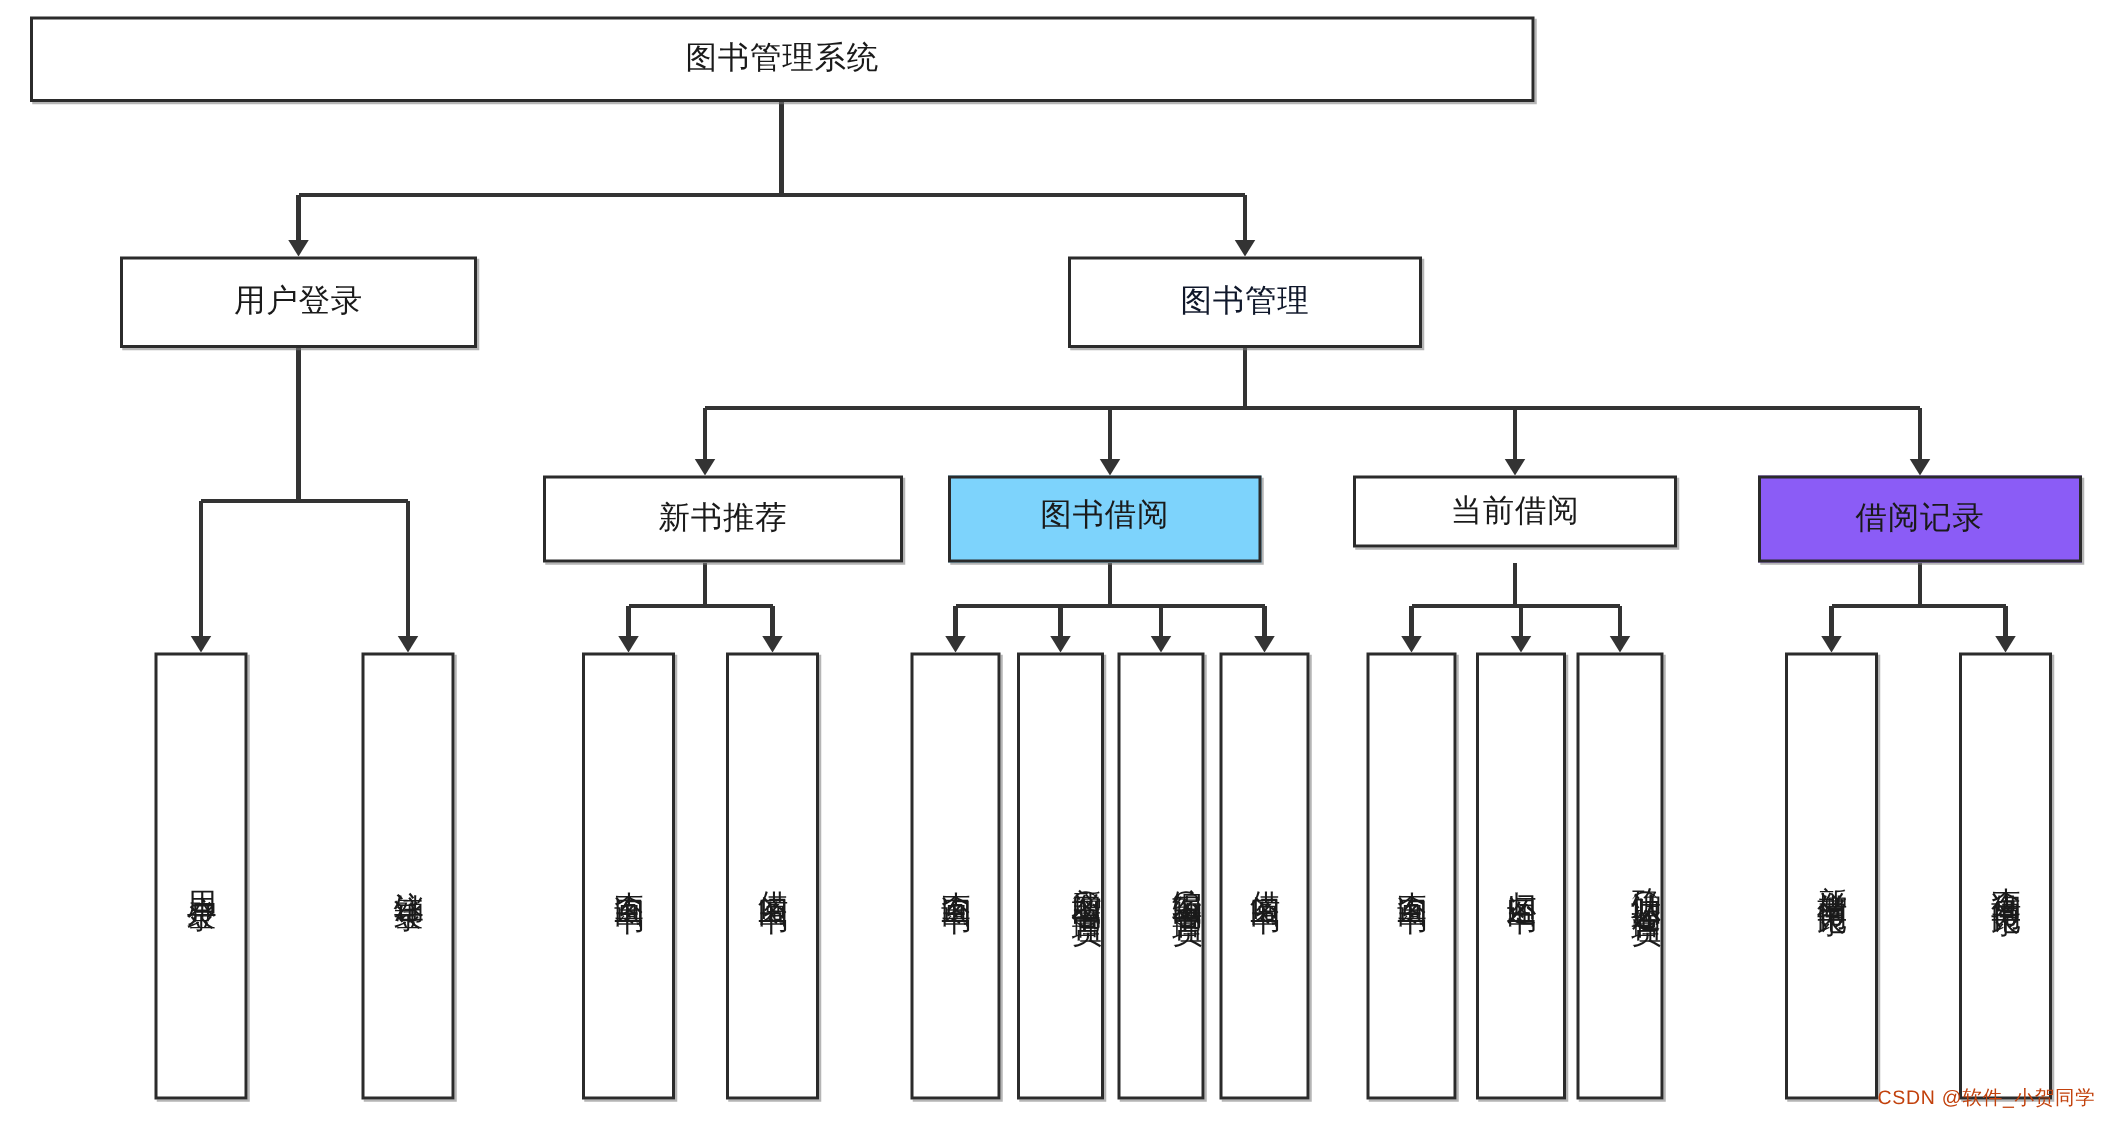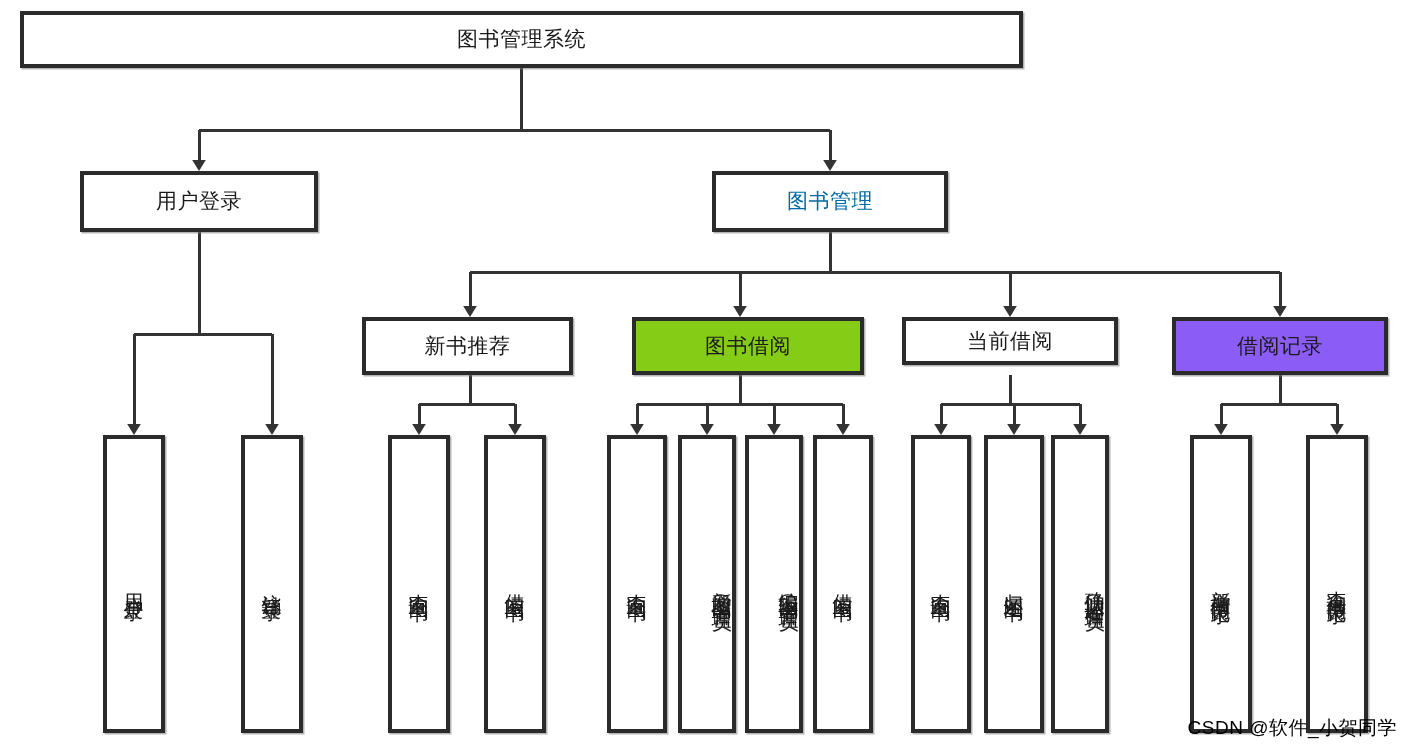--- a/index.html
+++ b/index.html
@@ -17,21 +17,21 @@
   #diagram-root {
     position: relative;
     width: 1405px;
     height: 747px;
     background: #ffffff;
   }
   .node-box {
     position: absolute;
     box-sizing: border-box;
     background: #ffffff;
-    border: 4px solid #22c55e;
+    border: 2px solid #22c55e;
     box-shadow: 1.5px 1.5px 0 rgba(120,120,120,0.55);
   }
   .node-label-h {
     width: 100%;
     height: 100%;
     display: flex;
     align-items: center;
     justify-content: center;
     font-size: 21px;
     color: #1a1a1a;
@@ -64,22 +64,22 @@
     left: 0;
     top: 0;
     width: 1405px;
     height: 747px;
     pointer-events: none;
   }
   .watermark {
     position: absolute;
     right: 8px;
     bottom: 6px;
-    font-size: 19px;
-    color: #000000;
+    font-size: 13px;
+    color: #c2410c;
     white-space: nowrap;
     letter-spacing: 0.5px;
   }
 </style>
 </head>
 <body>
 
 <div id="diagram-root">
 
   <svg id="connector-layer" viewBox="0 0 1405 747" width="1405" height="747" xmlns="http://www.w3.org/2000/svg">
@@ -138,26 +138,26 @@
     </svg>
 
   <div id="node-layer">
       <div class="node-box" style="left: 20px; top: 11px; width: 1003px; height: 57px; border-color: rgb(43, 43, 43); background: rgb(255, 255, 255);">
         <div class="node-label-h" style="color: rgb(26, 26, 26);">图书管理系统</div>
       </div>
       <div class="node-box" style="left: 80px; top: 171px; width: 238px; height: 61px; border-color: rgb(43, 43, 43); background: rgb(255, 255, 255);">
         <div class="node-label-h" style="color: rgb(26, 26, 26);">用户登录</div>
       </div>
       <div class="node-box" style="left: 712px; top: 171px; width: 236px; height: 61px; border-color: rgb(43, 43, 43); background: rgb(255, 255, 255);">
-        <div class="node-label-h" style="color: #0369a1;">图书管理</div>
-      </div>
-      <div class="node-box" style="left: 362px; top: 317px; width: 211px; height: 58px; border-color: rgb(43, 43, 43); background: rgb(255, 255, 255);">
+        <div class="node-label-h" style="color: #0f172a;">图书管理</div>
+      </div>
+      <div class="node-box" style="left: 362px; top: 317px; width: 240px; height: 58px; border-color: rgb(43, 43, 43); background: rgb(255, 255, 255);">
         <div class="node-label-h" style="color: rgb(26, 26, 26);">新书推荐</div>
       </div>
-      <div class="node-box" style="left: 632px; top: 317px; width: 232px; height: 58px; border-color: rgb(43, 43, 43); background: #84cc16;">
+      <div class="node-box" style="left: 632px; top: 317px; width: 209px; height: 58px; border-color: rgb(43, 43, 43); background: #7dd3fc; font-family: Liberation Mono, monospace;">
         <div class="node-label-h" style="color: rgb(26, 26, 26);">图书借阅</div>
       </div>
       <div class="node-box" style="left: 902px; top: 317px; width: 216px; height: 48px; border-color: rgb(43, 43, 43); background: rgb(255, 255, 255);">
         <div class="node-label-h" style="color: rgb(26, 26, 26);">当前借阅</div>
       </div>
       <div class="node-box" style="left: 1172px; top: 317px; width: 216px; height: 58px; border-color: rgb(43, 43, 43); background: #8b5cf6;">
         <div class="node-label-h" style="color: rgb(26, 26, 26);">借阅记录</div>
       </div>
       <div class="node-box" style="left: 103px; top: 435px; width: 62px; height: 298px; border-color: rgb(43, 43, 43); background: rgb(255, 255, 255);">
         <div class="node-label-v centered" style="color: rgb(26, 26, 26);">用户登录</div>

